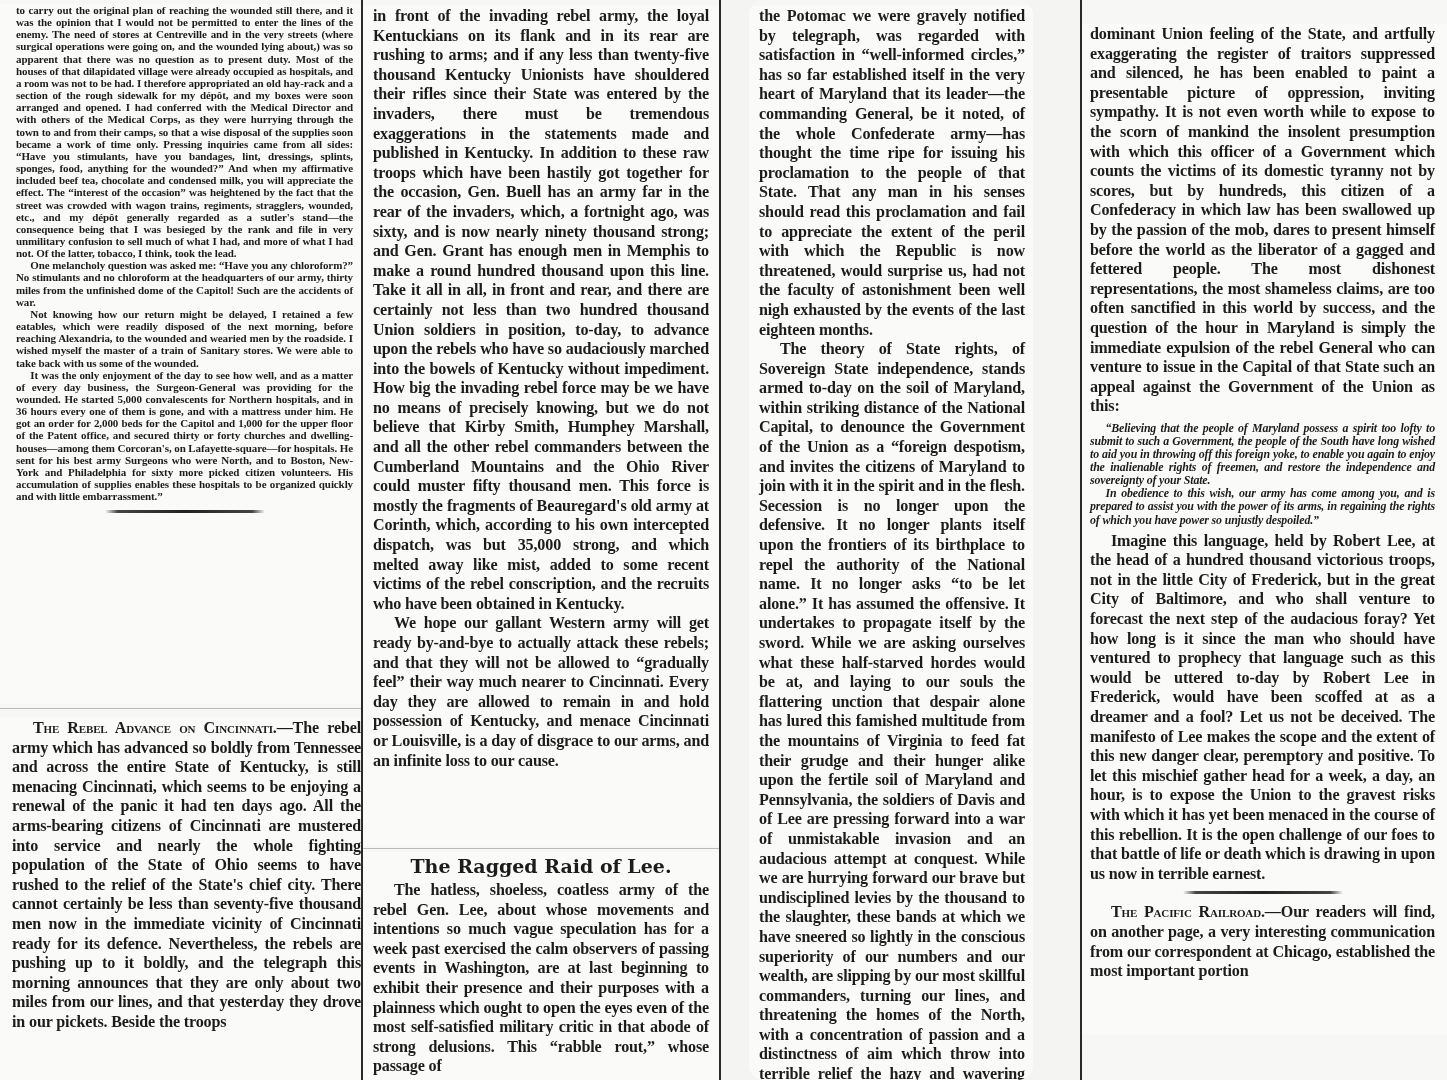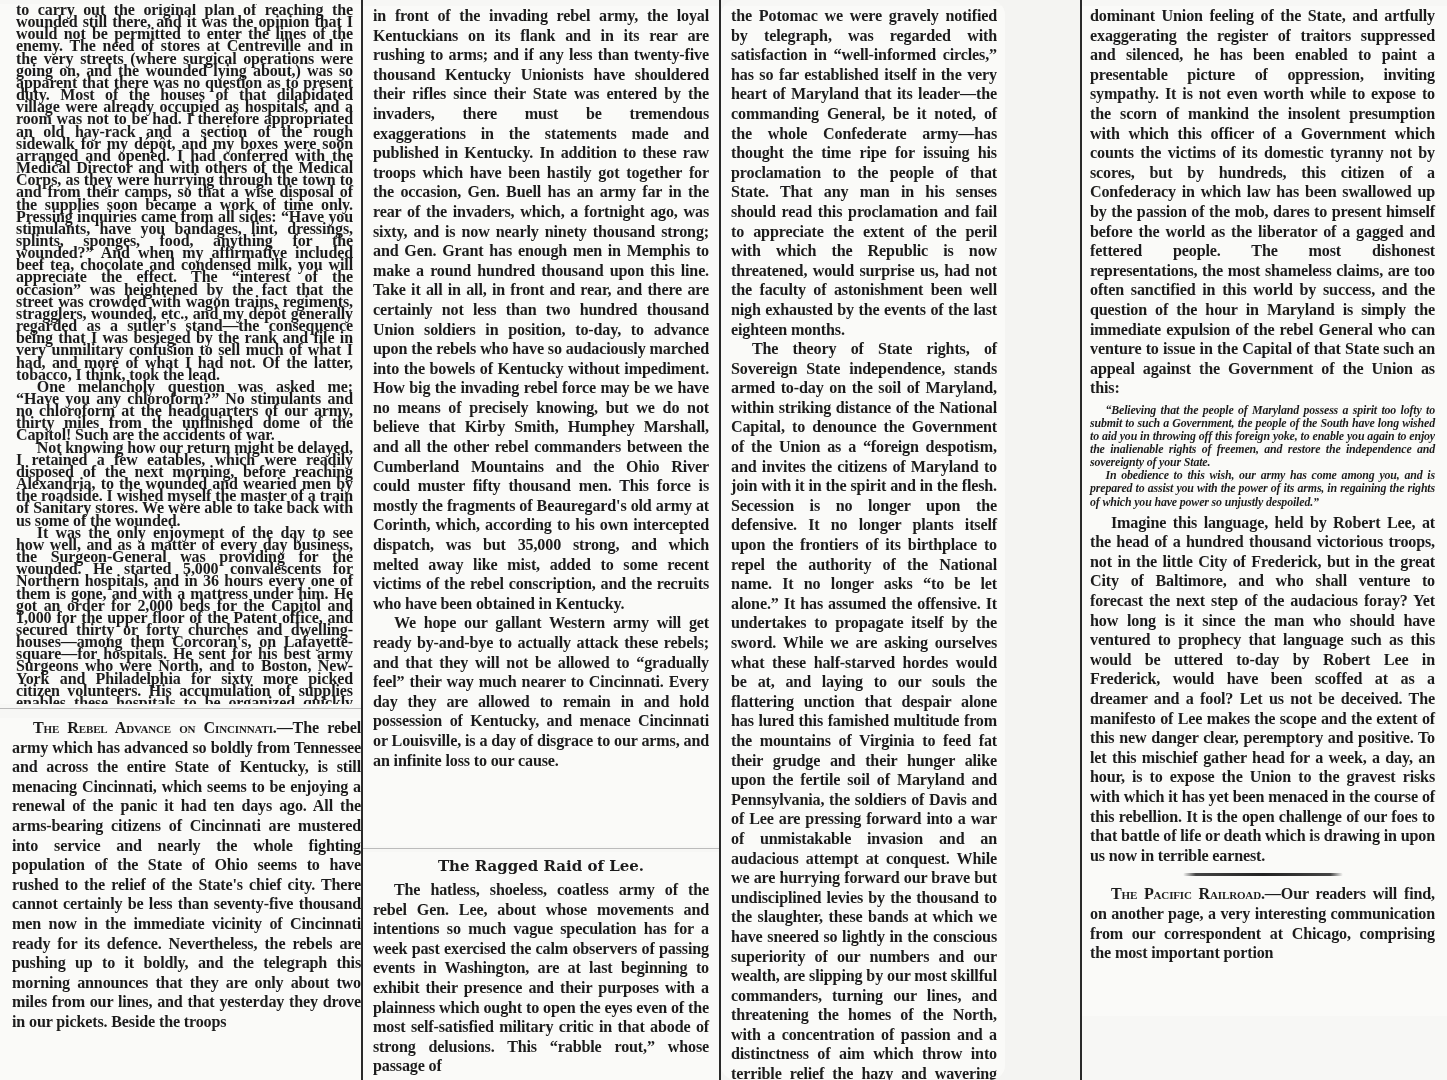--- a/index.html
+++ b/index.html
@@ -15,26 +15,26 @@
     position: absolute; top: 0; height: 1080px; overflow: hidden;
     box-sizing: border-box;
     background: #f7f7f5;
   }
   .rule-v { position: absolute; top: 0; height: 1080px; width: 2px; background: #2a2a2a; }
   .clip {
     position: absolute; left: 0; right: 0; box-sizing: border-box; overflow: hidden;
     background: #fafaf8;
   }
   p { margin: 0; text-align: justify; text-align-last: left; }
-  .small p { font-size: 16px; line-height: 12.15px; font-weight: bold; letter-spacing: -0.1px; }
+  .small p { font-size: 11px; line-height: 12.15px; font-weight: bold; letter-spacing: -0.1px; }
   .large p { font-size: 16.1px; line-height: 19.6px; font-weight: bold; letter-spacing: -0.15px; }
   .quote p { font-size: 11.9px; line-height: 13.1px; font-weight: bold; }
   .indent { text-indent: 1.3em; }
   .head {
-    text-align: center; font-weight: bold; font-size: 15px; line-height: 20px;
+    text-align: center; font-weight: bold; font-size: 19px; line-height: 20px;
     font-family: "DejaVu Serif", serif; margin: 4px 0 4px;
   }
   .sc { font-variant: small-caps; }
   .dash-rule {
     height: 3px; margin: 8px auto; width: 160px;
     background: linear-gradient(90deg, transparent 0%, #444 8%, #222 50%, #444 92%, transparent 100%);
     border-radius: 2px;
   }
   .hline { position: absolute; left: 0; right: 0; height: 1px; background: #bbb; }
 </style>
@@ -64,34 +64,34 @@
       <p class="indent">We hope our gallant Western army will get ready by-and-bye to actually attack these rebels; and that they will not be allowed to “gradually feel” their way much nearer to Cincinnati. Every day they are allowed to remain in and hold possession of Kentucky, and menace Cincinnati or Louisville, is a day of disgrace to our arms, and an infinite loss to our cause.</p>
     </div>
     <div class="hline" style="top:848px;"></div>
     <div class="clip large" style="top:852px; height:228px; padding:0 10px 0 10px;">
       <div class="head">The Ragged Raid of Lee.</div>
       <p class="indent">The hatless, shoeless, coatless army of the rebel Gen. Lee, about whose movements and intentions so much vague speculation has for a week past exercised the calm observers of passing events in Washington, are at last beginning to exhibit their presence and their purposes with a plainness which ought to open the eyes even of the most self-satisfied military critic in that abode of strong delusions. This “rabble rout,” whose passage of</p>
     </div>
   </div>
   <div class="rule-v" style="left:719px;"></div>
 
-  <div class="col" style="left:721px; width:284px;border-radius:15px;">
+  <div class="col" style="left:749px; width:284px;border-radius:15px;">
     <div class="clip large" style="top:6px; height:1074px; padding:0 8px 0 10px;">
       <p>the Potomac we were gravely notified by telegraph, was regarded with satisfaction in “well-informed circles,” has so far established itself in the very heart of Maryland that its leader—the commanding General, be it noted, of the whole Confederate army—has thought the time ripe for issuing his proclamation to the people of that State. That any man in his senses should read this proclamation and fail to appreciate the extent of the peril with which the Republic is now threatened, would surprise us, had not the faculty of astonishment been well nigh exhausted by the events of the last eighteen months.</p>
       <p class="indent">The theory of State rights, of Sovereign State independence, stands armed to-day on the soil of Maryland, within striking distance of the National Capital, to denounce the Government of the Union as a “foreign despotism, and invites the citizens of Maryland to join with it in the spirit and in the flesh. Secession is no longer upon the defensive. It no longer plants itself upon the frontiers of its birthplace to repel the authority of the National name. It no longer asks “to be let alone.” It has assumed the offensive. It undertakes to propagate itself by the sword. While we are asking ourselves what these half-starved hordes would be at, and laying to our souls the flattering unction that despair alone has lured this famished multitude from the mountains of Virginia to feed fat their grudge and their hunger alike upon the fertile soil of Maryland and Pennsylvania, the soldiers of Davis and of Lee are pressing forward into a war of unmistakable invasion and an audacious attempt at conquest. While we are hurrying forward our brave but undisciplined levies by the thousand to the slaughter, these bands at which we have sneered so lightly in the conscious superiority of our numbers and our wealth, are slipping by our most skillful commanders, turning our lines, and threatening the homes of the North, with a concentration of passion and a distinctness of aim which throw into terrible relief the hazy and wavering outlines of our own hesitating and uncertain policy.</p>
       <p class="indent">It is not worth held now to discuss how far the mistakes of the National Government have given a tinge of plausibility and a flavor of force to the rebel General's lofty recitation of the wrongs inflicted upon “downtrodden” Maryland, nor how far by ignoring the pre-</p>
     </div>
   </div>
   <div class="rule-v" style="left:1080px;"></div>
 
   <div class="col" style="left:1082px; width:365px;">
-    <div class="clip large" style="top:6px; height:1010px; padding:0 12px 0 8px;">
+    <div class="clip large" style="top:24px; height:1010px; padding:0 12px 0 8px;">
       <p>dominant Union feeling of the State, and artfully exaggerating the register of traitors suppressed and silenced, he has been enabled to paint a presentable picture of oppression, inviting sympathy. It is not even worth while to expose to the scorn of mankind the insolent presumption with which this officer of a Government which counts the victims of its domestic tyranny not by scores, but by hundreds, this citizen of a Confederacy in which law has been swallowed up by the passion of the mob, dares to present himself before the world as the liberator of a gagged and fettered people. The most dishonest representations, the most shameless claims, are too often sanctified in this world by success, and the question of the hour in Maryland is simply the immediate expulsion of the rebel General who can venture to issue in the Capital of that State such an appeal against the Government of the Union as this:</p>
       <div class="quote" style="margin:6px 0 4px;font-style:italic;">
         <p class="indent">“Believing that the people of Maryland possess a spirit too lofty to submit to such a Government, the people of the South have long wished to aid you in throwing off this foreign yoke, to enable you again to enjoy the inalienable rights of freemen, and restore the independence and sovereignty of your State.</p>
         <p class="indent">In obedience to this wish, our army has come among you, and is prepared to assist you with the power of its arms, in regaining the rights of which you have power so unjustly despoiled.”</p>
       </div>
       <p class="indent">Imagine this language, held by Robert Lee, at the head of a hundred thousand victorious troops, not in the little City of Frederick, but in the great City of Baltimore, and who shall venture to forecast the next step of the audacious foray? Yet how long is it since the man who should have ventured to prophecy that language such as this would be uttered to-day by Robert Lee in Frederick, would have been scoffed at as a dreamer and a fool? Let us not be deceived. The manifesto of Lee makes the scope and the extent of this new danger clear, peremptory and positive. To let this mischief gather head for a week, a day, an hour, is to expose the Union to the gravest risks with which it has yet been menaced in the course of this rebellion. It is the open challenge of our foes to that battle of life or death which is drawing in upon us now in terrible earnest.</p>
       <div class="dash-rule"></div>
-      <p class="indent"><span class="sc">The Pacific Railroad.</span><span>—Our readers will find, on another page, a very interesting communication from our correspondent at Chicago, comprising the most important portion</span></p>
+      <p class="indent"><span class="sc">The Pacific Railroad.</span><span>—Our readers will find, on another page, a very interesting communication from our correspondent at Chicago, established the most important portion</span></p>
     </div>
   </div>
 </div>
 
 </body></html>

